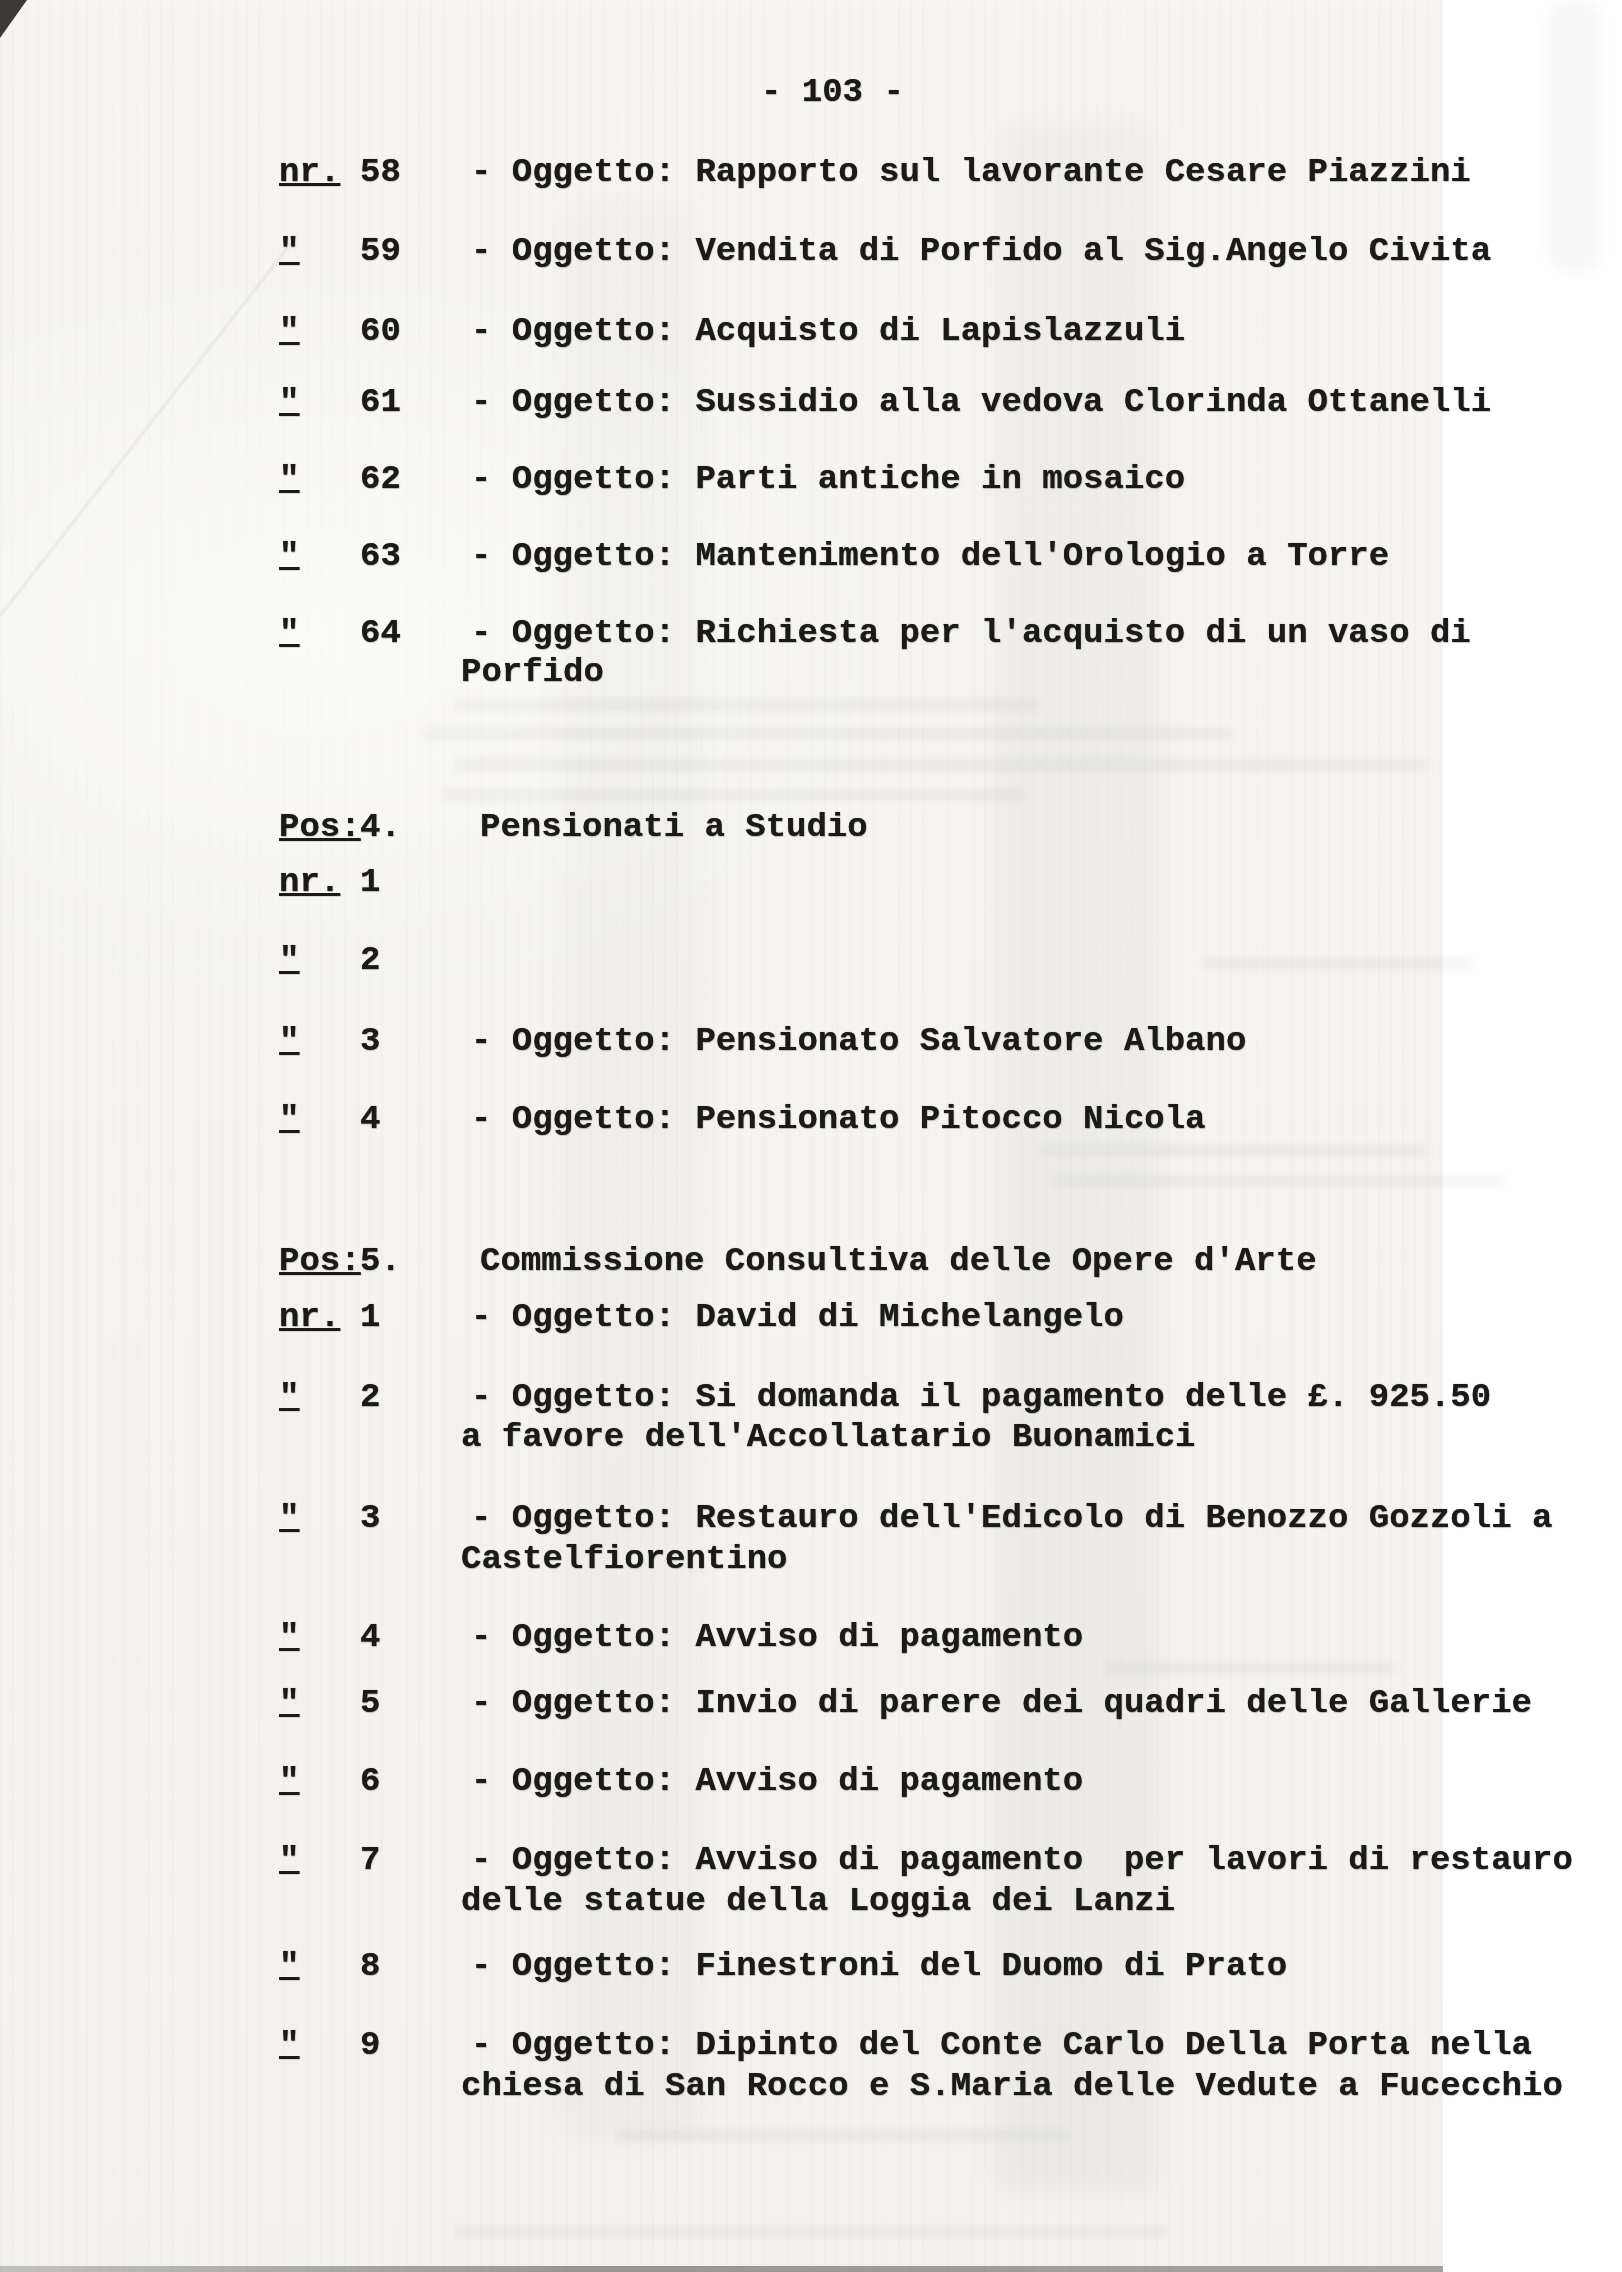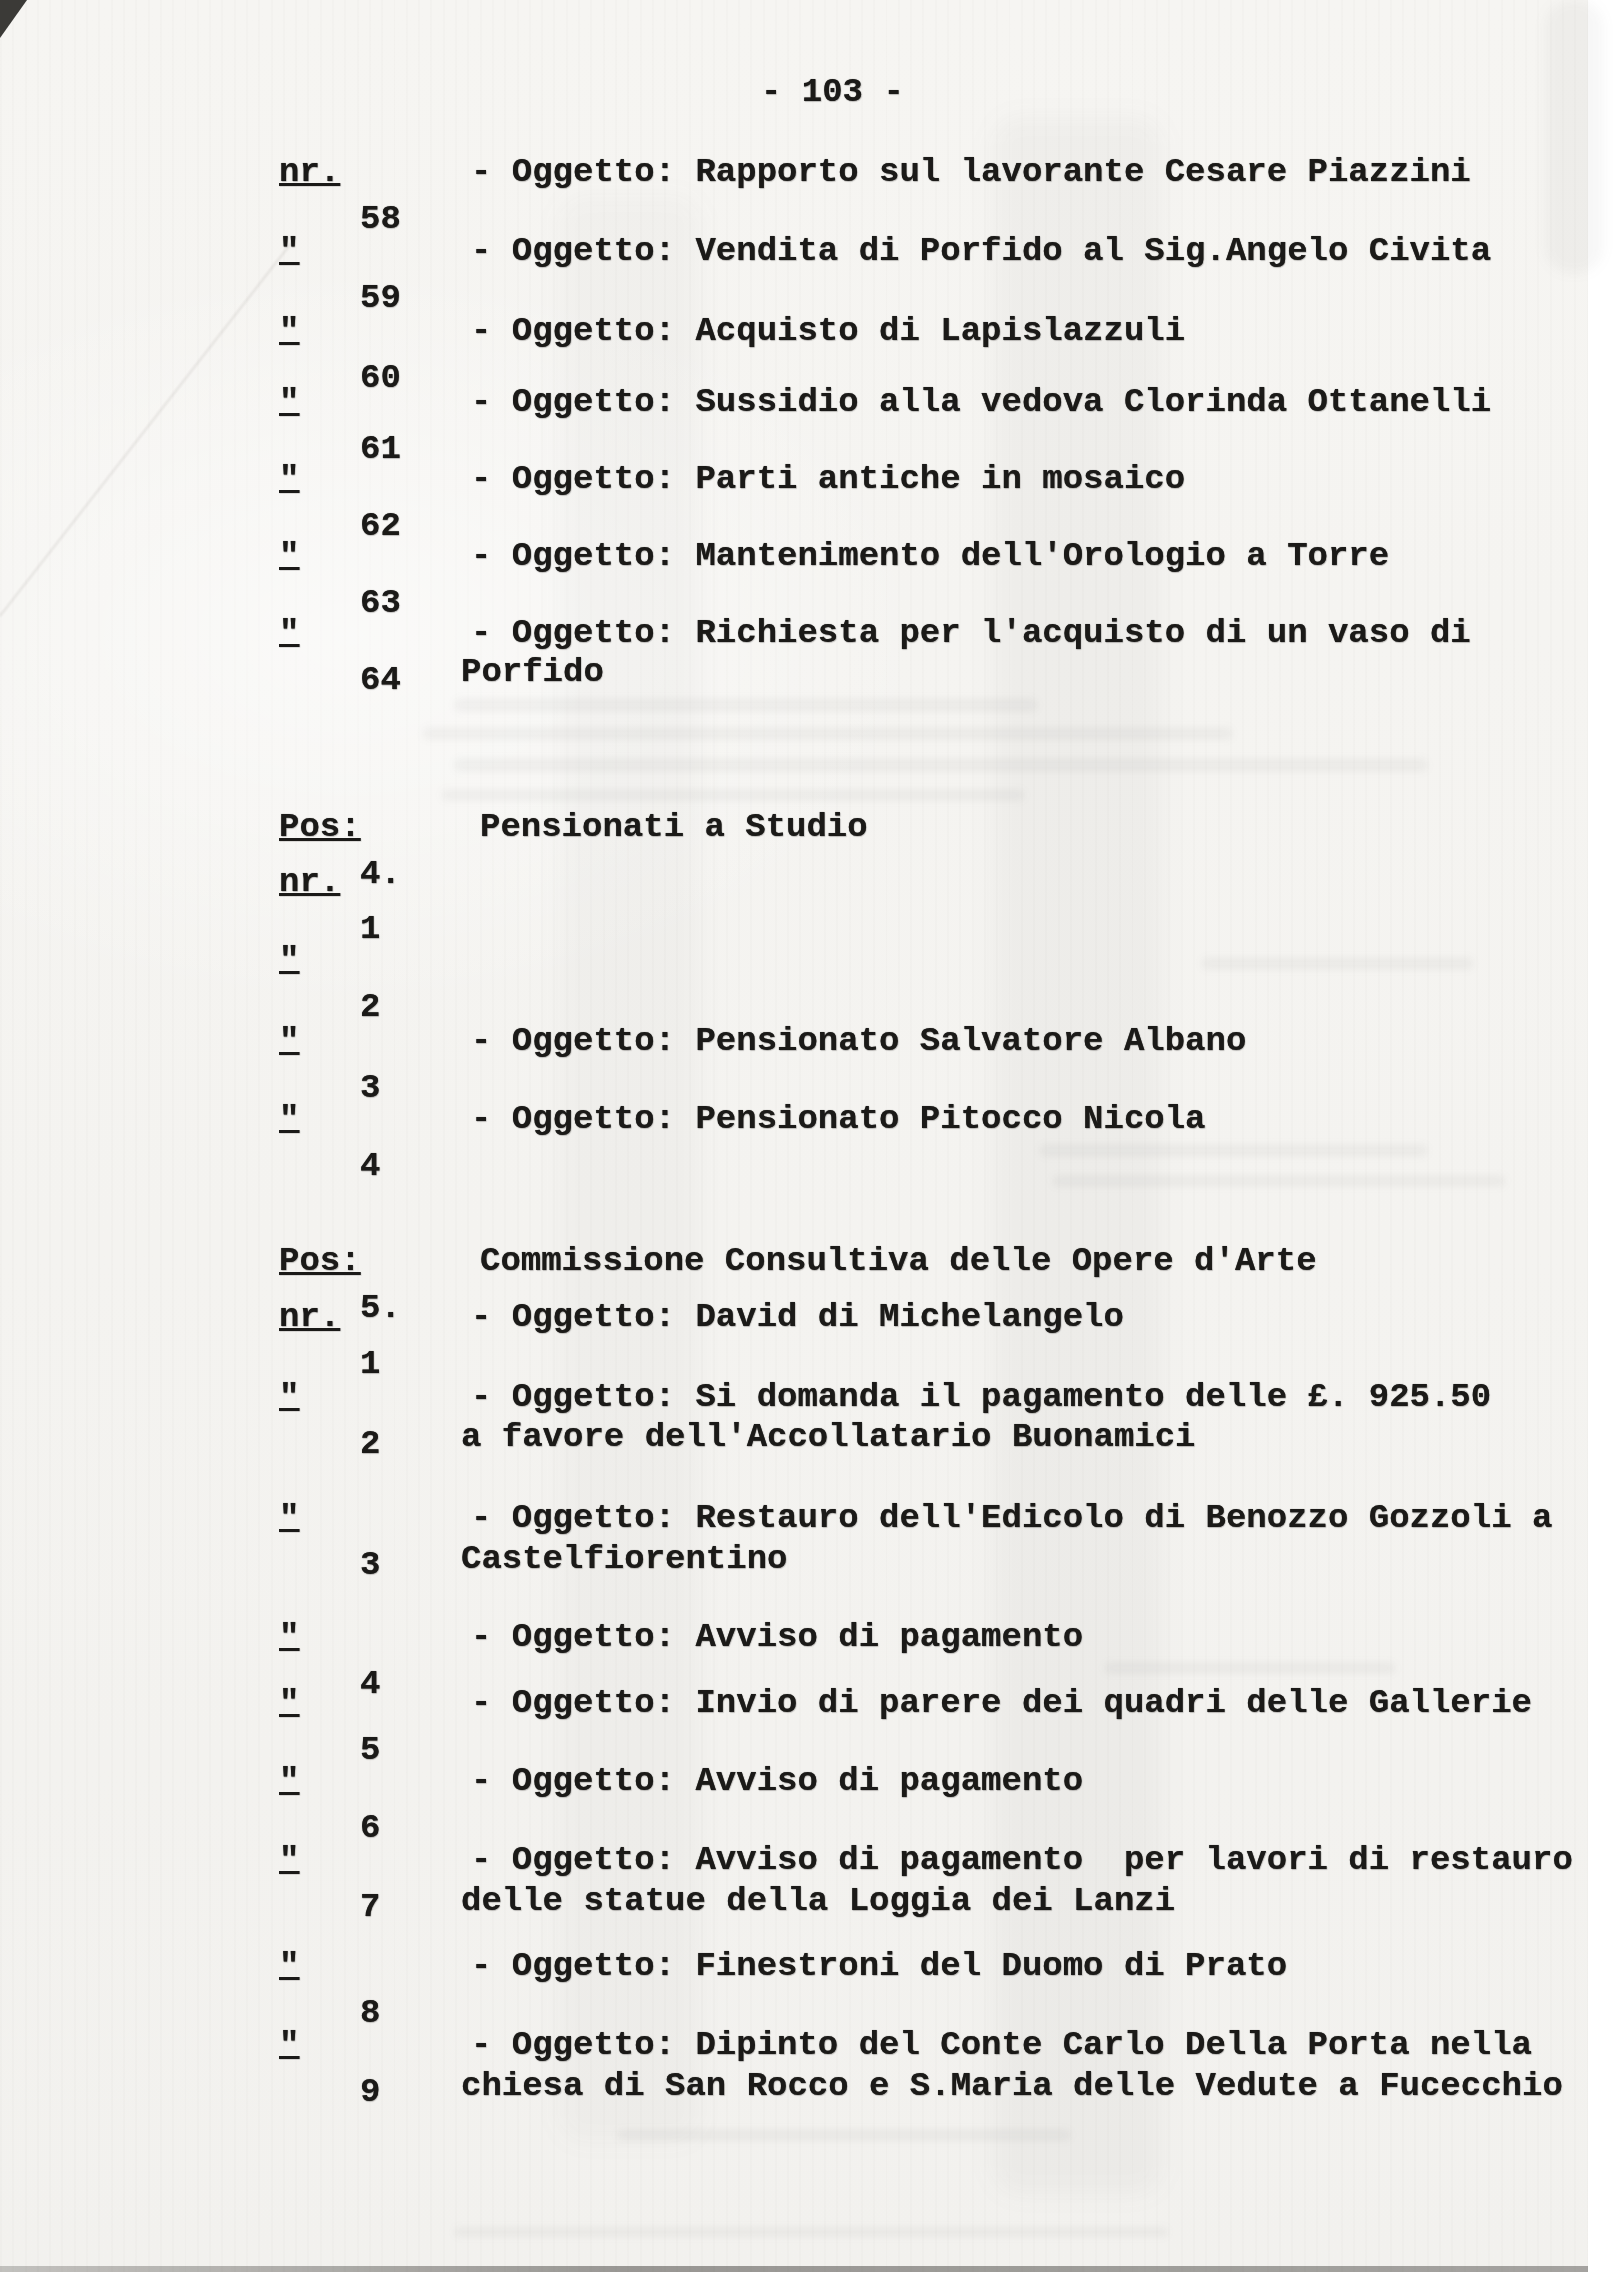--- a/index.html
+++ b/index.html
@@ -1,20 +1,20 @@
 <!DOCTYPE html>
 <html style="font-size:10.4px"><head>
 <meta charset="utf-8">
 <style>
   html, body { margin: 0; padding: 0; }
   body { width: 1622px; height: 2273px; overflow: hidden; }
 
   #page {
     position: relative;
-    width: 1588px;
+    width: 1443px;
     height: 2273px;
     background-color: #f5f4f1;
     background-image:
       radial-gradient(ellipse 909px 584px at 22% 28%, rgba(255,255,255,0.55), transparent 65%),
       repeating-linear-gradient(90deg, rgba(118,113,106,0.022) 0 1.9px, transparent 1.9px 12.3px),
       linear-gradient(180deg, #f6f5f2 0%, #f4f3f0 55%, #f2f1ee 100%);
     font-family: "Liberation Mono", "DejaVu Sans Mono", monospace;
   }
 
   
@@ -24,21 +24,21 @@
     line-height: 39px;
     font-weight: 700;
     color: #1b1a18;
     text-shadow: 0 0 0.8px rgba(26,25,22,0.75), 0.6px 0.6px 1px rgba(26,25,22,0.22);
   }
 
   .pagenum { position: absolute; left: 761px; white-space: pre; }
 
   .row  { position: absolute; left: 0; width: 100%; height: 40px; }
   .row .lab { position: absolute; left: 279px; white-space: pre; text-decoration: underline; }
-  .row .num { position: absolute; left: 360px; white-space: pre; margin-top: 47px; }
+  .row .num { position: absolute; left: 360px; white-space: pre; }
   .row .txt { position: absolute; left: 471px; white-space: pre; text-align: right; }
   .row.heading .txt { left: 480px; }
 
   .cont { position: absolute; left: 461px; white-space: pre; }
 
   
   .artifact { position: absolute; pointer-events: none; }
   .corner-mark {
     left: 0; top: 0; width: 27px; height: 38px;
     background: #3b3a37;

